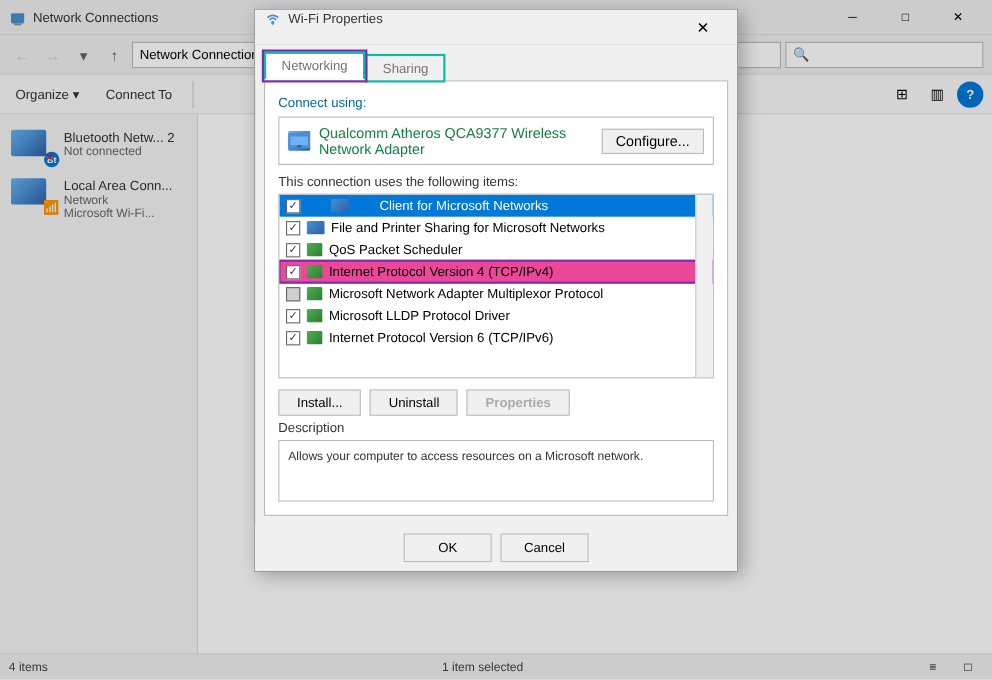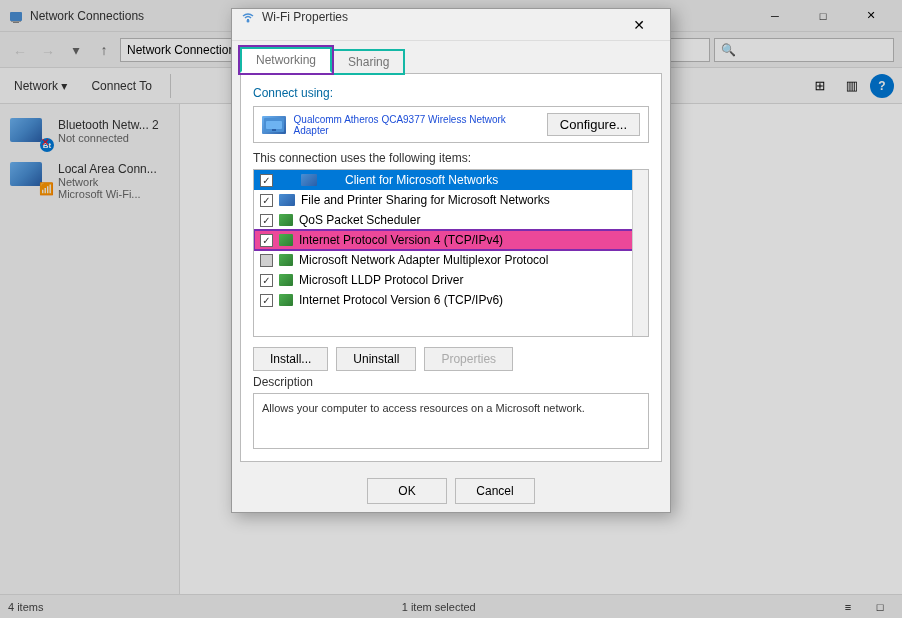--- a/index.html
+++ b/index.html
@@ -318,22 +318,22 @@
       background: linear-gradient(135deg, #6db3f2, #2a5fa8);
       border-radius: 1px;
       display: flex;
       align-items: center;
       justify-content: center;
       color: white;
       font-size: 9px;
     }
 
     .adapter-name {
-      font-size: 10px;
-      color: #1d4ed8;
+      font-size: 13px;
+      color: #15803d;
     }
 
     .configure-btn {
       margin-left: auto;
       padding: 3px 12px;
       border: 1px solid #bbb;
       background: #f0f0f0;
       cursor: pointer;
       font-size: 13px;
     }
@@ -422,21 +422,21 @@
       margin: 10px 0 4px;
     }
 
     .dialog-btn {
       padding: 4px 16px;
       border: 1px solid #bbb;
       background: #f0f0f0;
       cursor: pointer;
       font-size: 12px;
     }
-    .dialog-btn.disabled { color: #aaa; cursor: default; }
+    .dialog-btn.disabled { color: #aaa; cursor: default; font-weight: bold; }
 
     .description-box {
       border: 1px solid #bbb;
       padding: 8px;
       font-size: 11px;
       color: #333;
       background: white;
       min-height: 56px;
     }
 
@@ -523,21 +523,21 @@
     </div>
     <div class="toolbar-right">
       <div class="search-bar">
         <span>🔍</span>
       </div>
     </div>
   </div>
 
   <div class="bg-ribbon">
     <button class="ribbon-btn">
-      <span>Network ▾</span>
+      <span>Organize ▾</span>
     </button>
     <button class="ribbon-btn">
       <span>Connect To</span>
     </button>
     <div class="ribbon-separator"></div>
     <div class="toolbar-right">
       <button class="view-btn">⊞</button>
       <button class="view-btn">▥</button>
       <button class="help-btn">?</button>
     </div>

